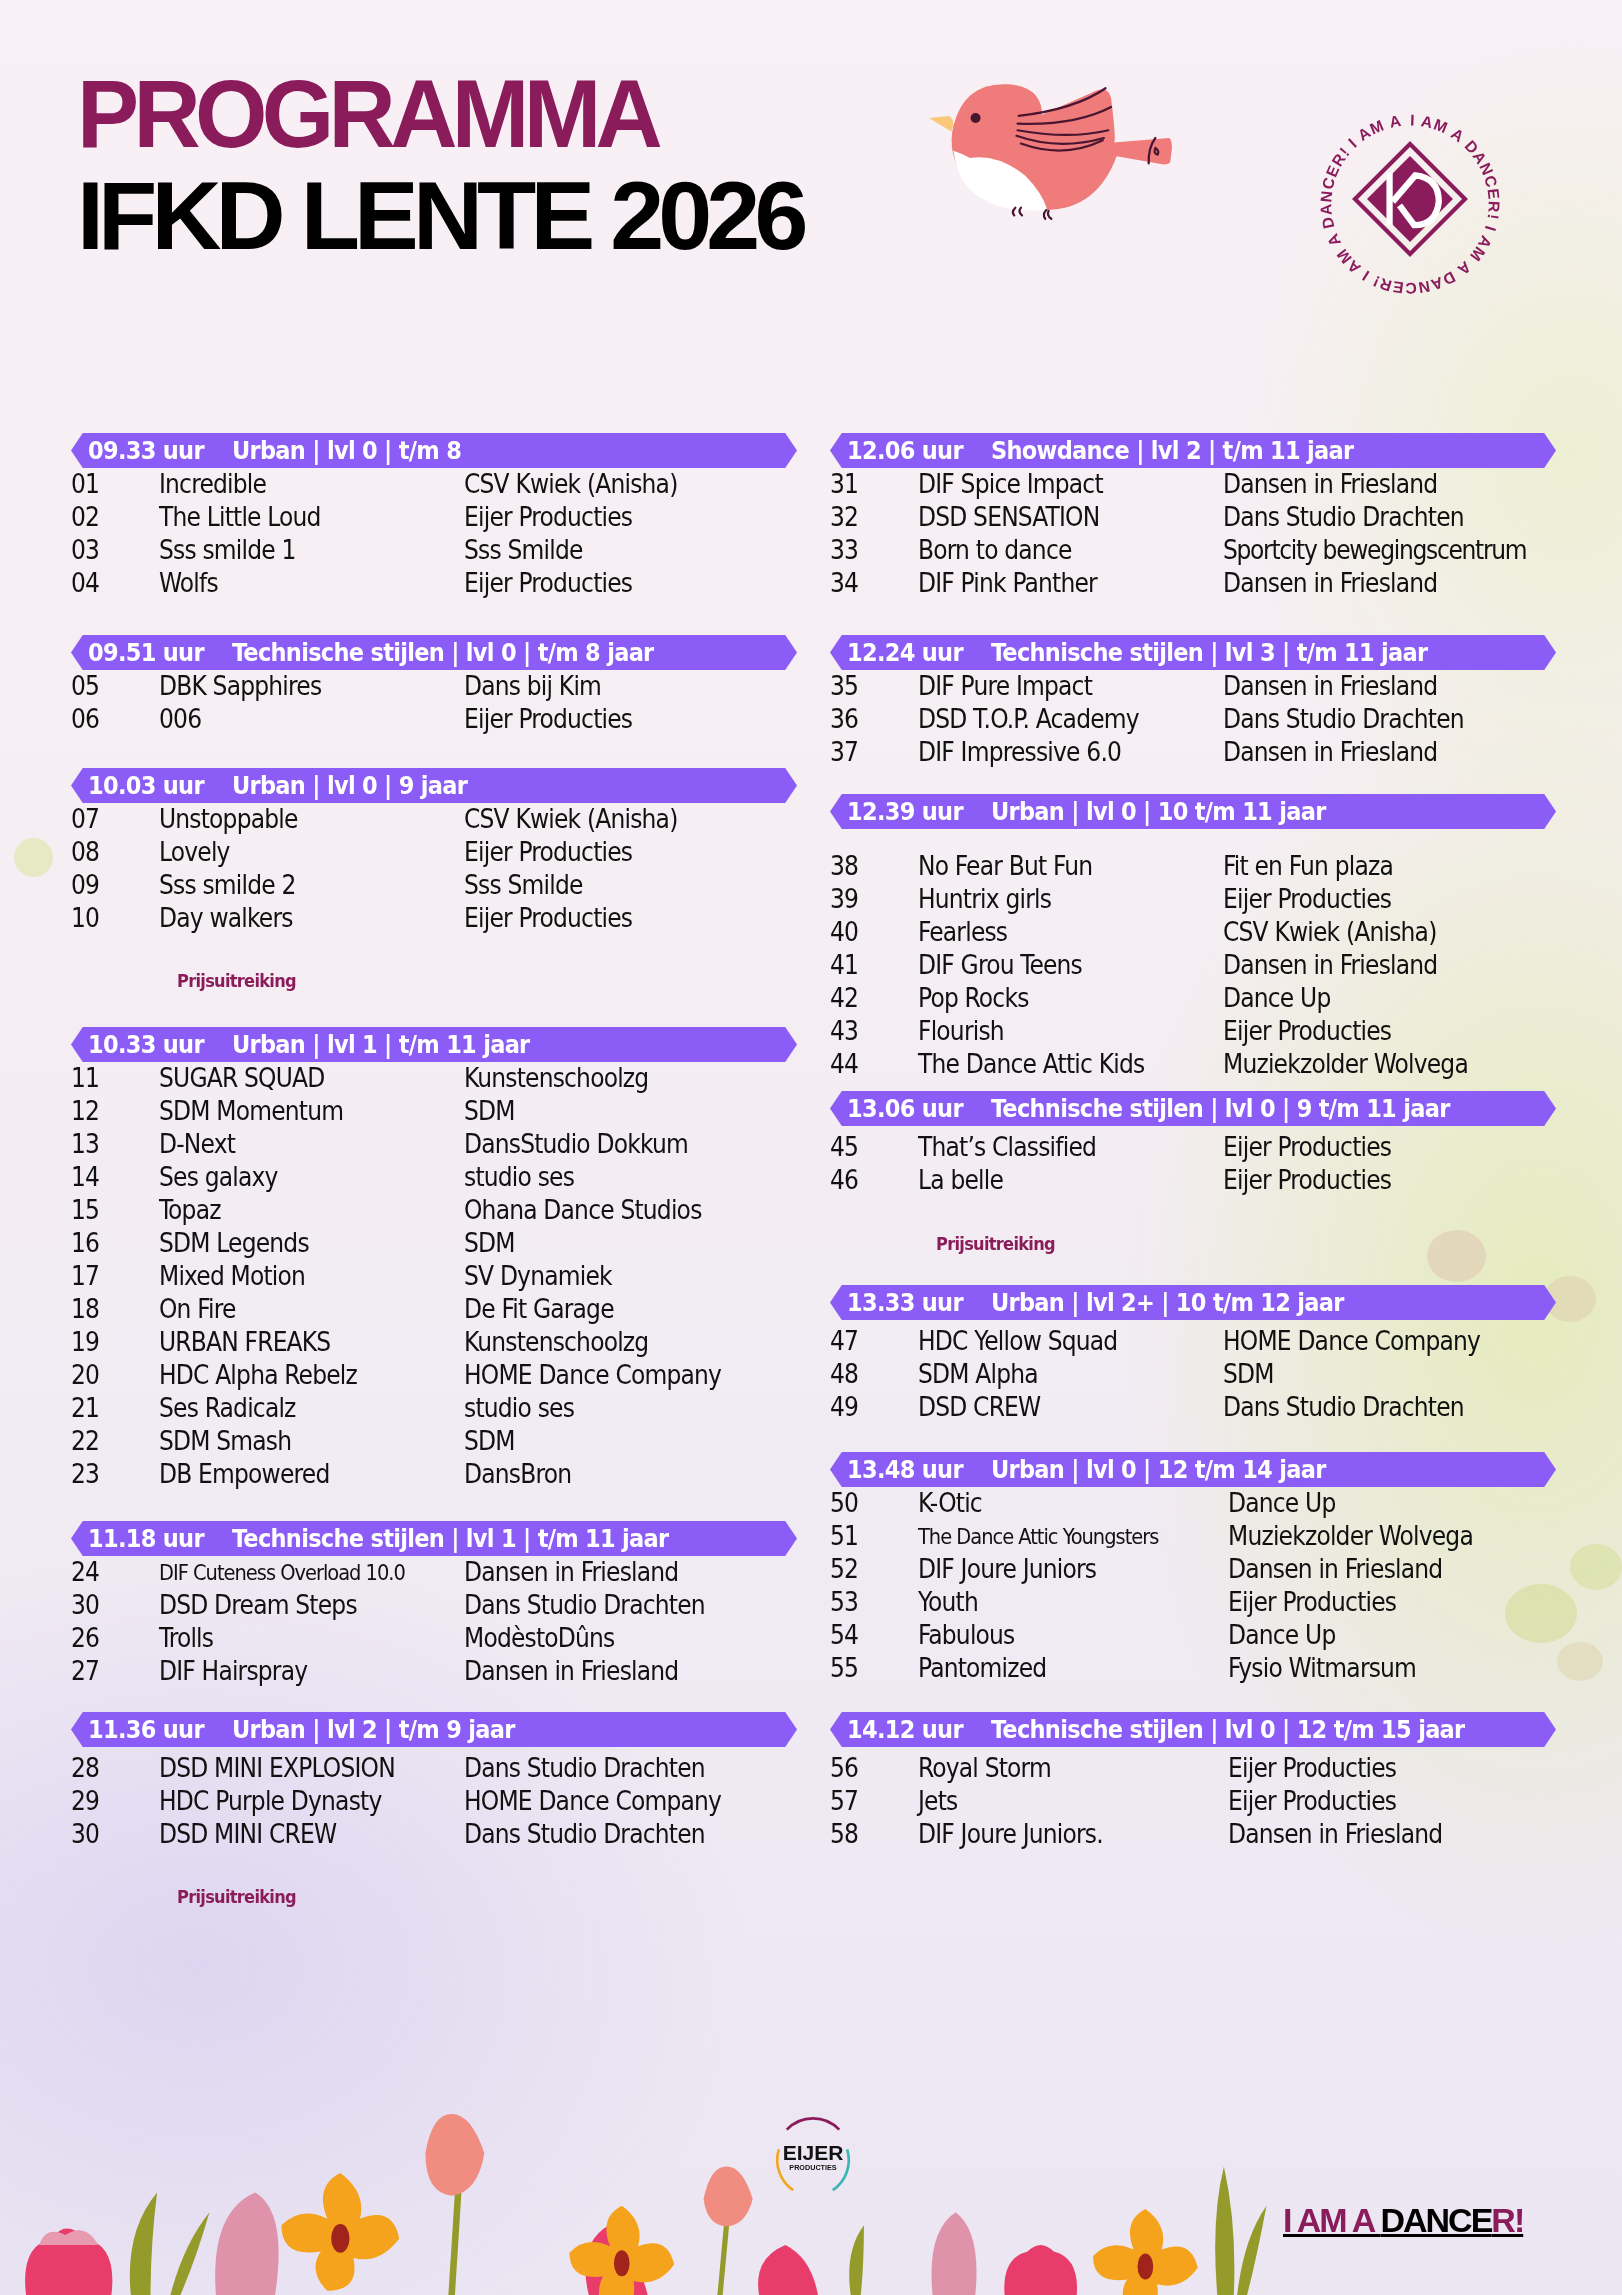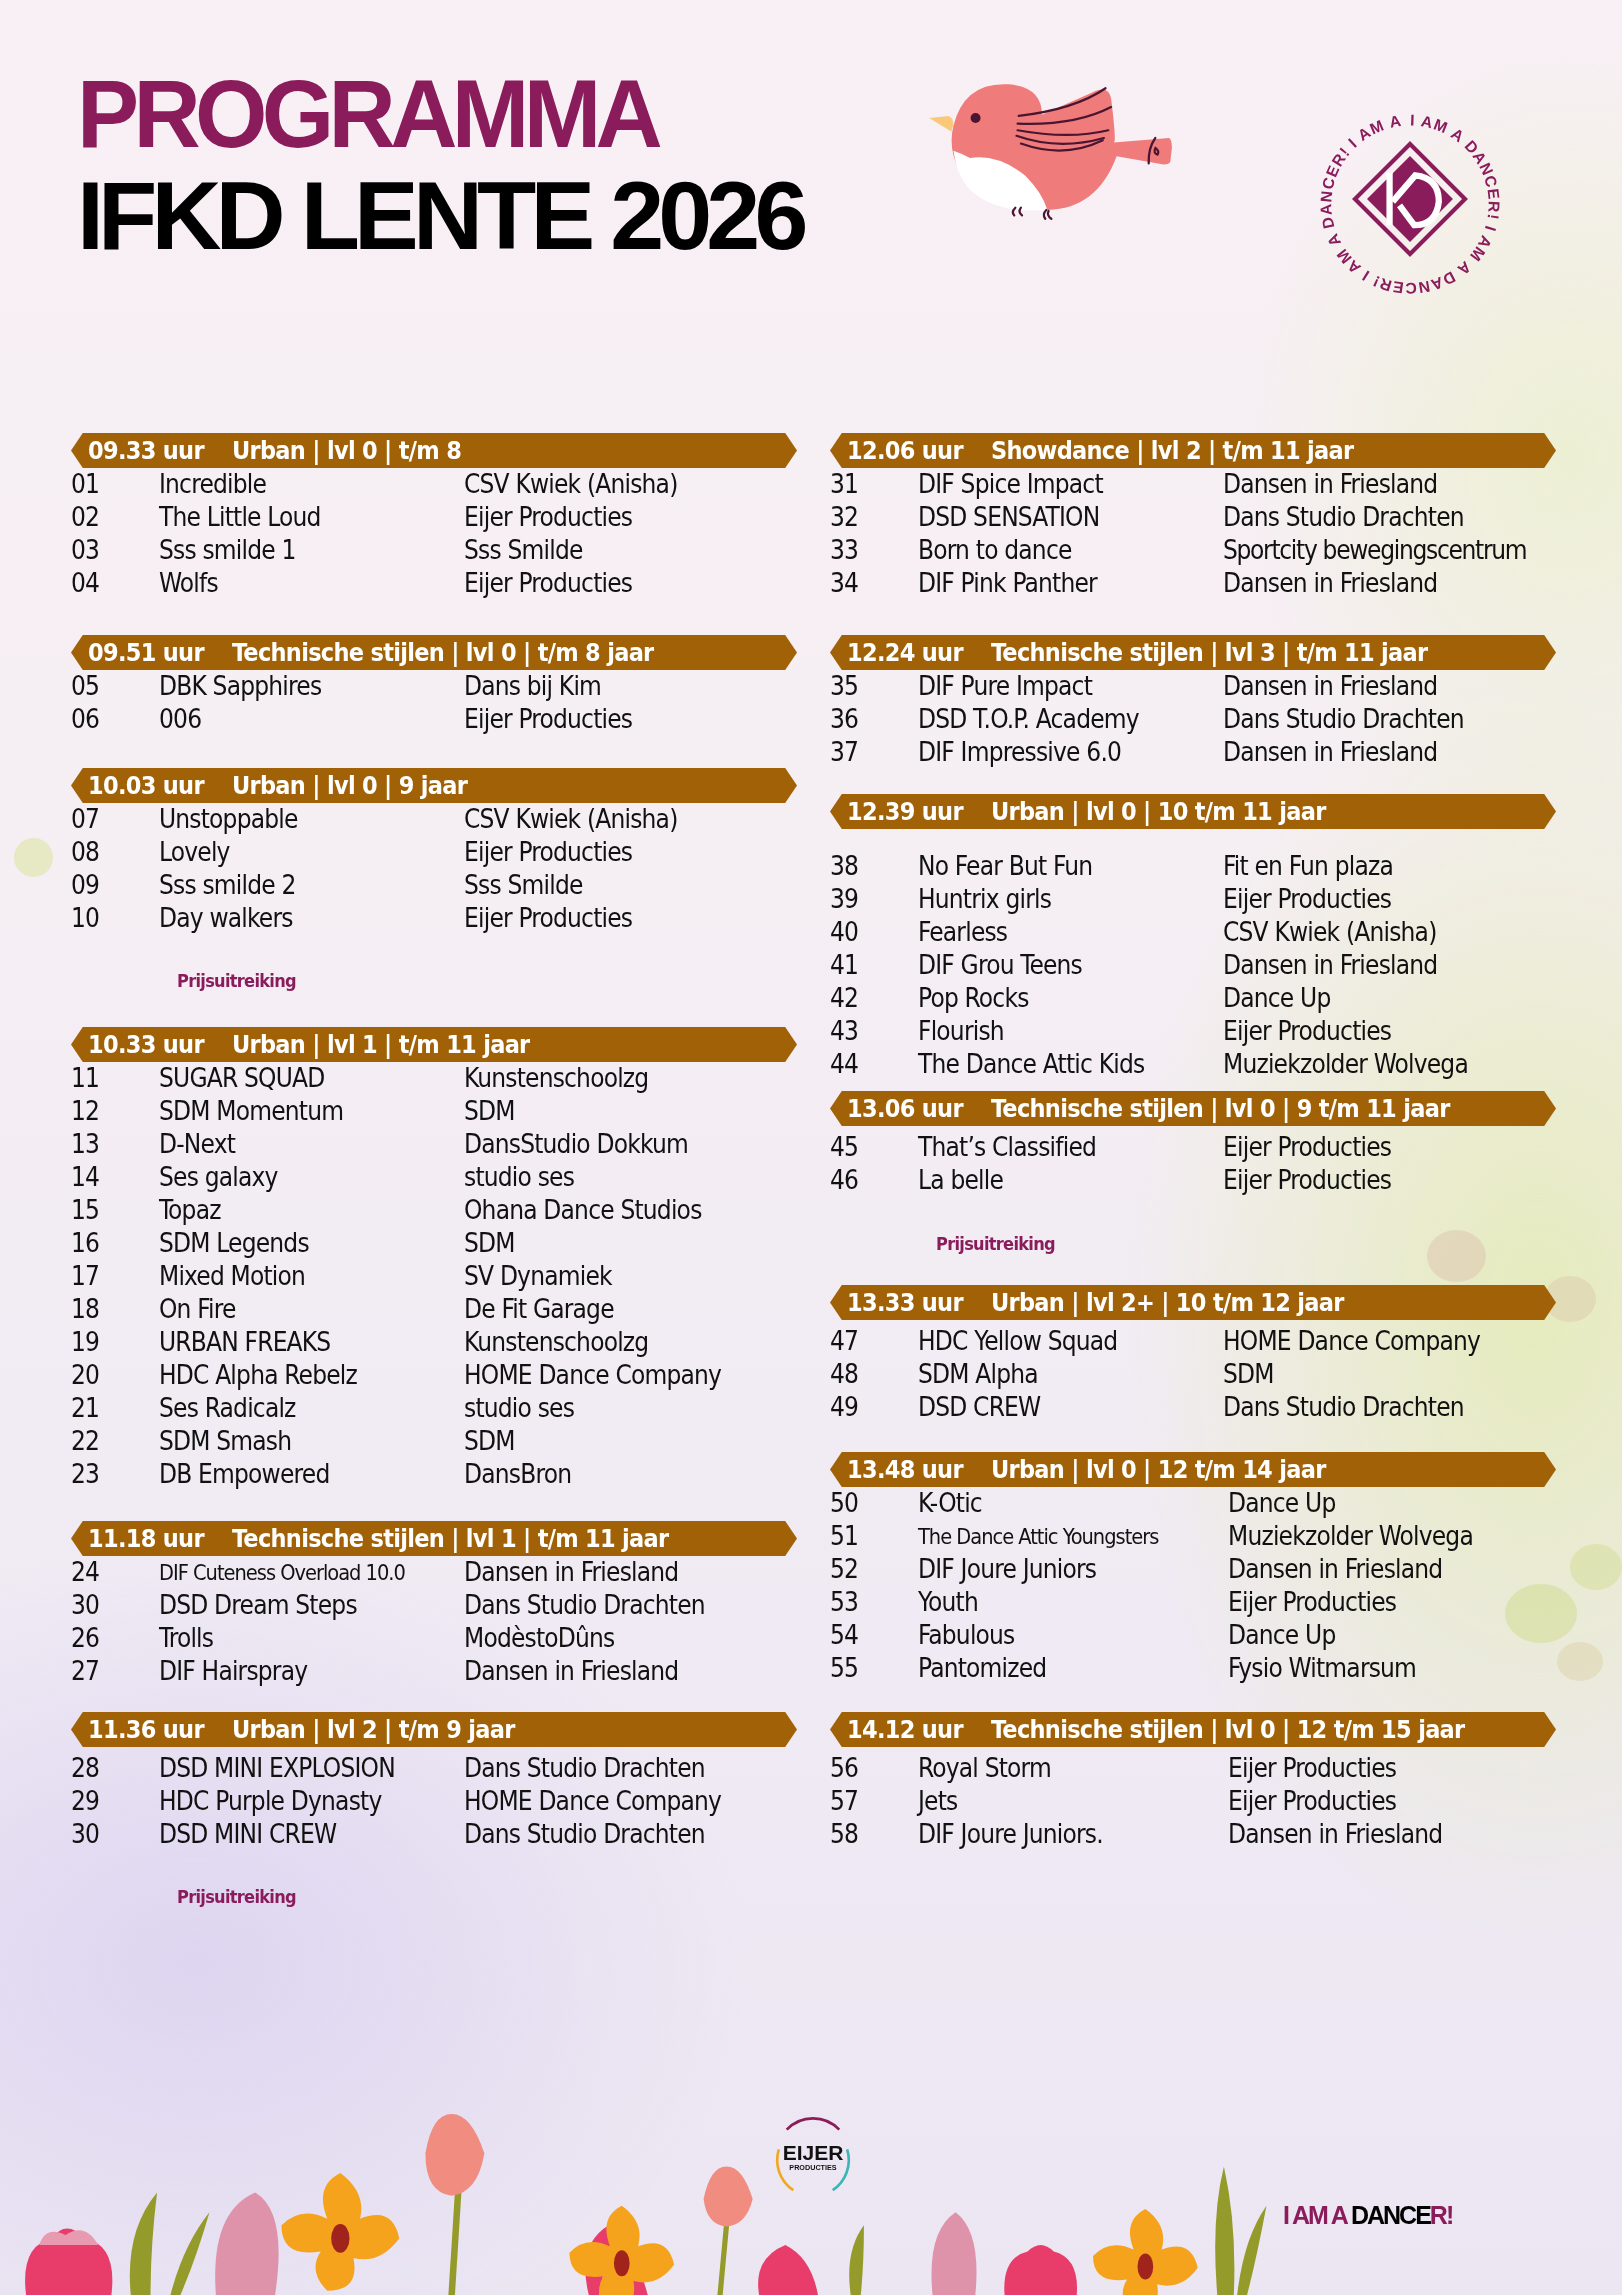--- a/index.html
+++ b/index.html
@@ -14,36 +14,36 @@
   .title1 { position:absolute; left:77px; top:65px; font-size:97px; font-weight:900; color:#8b1c5c;
     letter-spacing:-5.9px; transform:scaleX(0.96); transform-origin:left; line-height:1; }
   .title2 { position:absolute; left:77px; top:167px; font-size:97px; font-weight:900; color:#000;
     letter-spacing:-5.9px; line-height:1; }
   .bird { position:absolute; left:896px; top:65px; width:314px; height:177px; }
   .logo { position:absolute; left:1279px; top:88px; width:262px; height:222px; }
   .col { position:absolute; width:726px; }
   .col-left { left:71px; top:433px; }
   .col-right { left:830px; top:433px; }
   .block { position:absolute; left:0; width:726px; }
-  .bar { position:relative; height:35px; background:#a16207; color:#fff;
+  .bar { position:relative; height:35px; background:#8b5cf6; color:#fff;
     clip-path:polygon(11.8px 0, calc(100% - 11.8px) 0, 100% 50%, calc(100% - 11.8px) 100%, 11.8px 100%, 0 50%);
     font-family:"DejaVu Sans Condensed","DejaVu Sans", sans-serif; font-weight:bold; font-size:25px;
     line-height:35px; padding-left:17px; white-space:nowrap; letter-spacing:-0.7px; }
   .bar .time { display:inline-block; width:144px; }
   .rows { margin-top:0; }
   .row { height:33px; line-height:33px; font-size:26px; color:#111; white-space:nowrap;
     font-family:"DejaVu Sans Condensed","DejaVu Sans", sans-serif; letter-spacing:-0.8px; position:relative; }
   .row .num { position:absolute; left:0; }
   .row .team { position:absolute; left:88px; }
   .row .school { position:absolute; left:393px; }
   .row .team.small { font-size:21.6px; letter-spacing:-1px; }
   .prize { position:absolute; font-family:"DejaVu Sans Condensed","DejaVu Sans", sans-serif; font-weight:bold; font-size:18px;
     color:#8b1c5c; letter-spacing:-0.7px; }
   .footer-logo { position:absolute; left:767px; top:2110px; width:92px; height:92px; }
-  .footer-tag { position:absolute; left:1283px; top:2201px; font-size:25px; font-weight:900; letter-spacing:-2px; }
+  .footer-tag { position:absolute; left:1283px; top:2201px; font-size:34px; font-weight:900; letter-spacing:-2px;text-decoration:underline; }
   .footer-tag .p { color:#8b1c5c; } .footer-tag .b { color:#000; }
   .flowers { position:absolute; left:0; top:2114px; width:1309px; height:182px; }
   .deco { position:absolute; border-radius:50%; }
 </style>
 </head>
 <body>
 
 <div class="deco" style="left:1427px;top:1230px;width:59px;height:52px;background:rgba(220,190,170,0.45)"></div>
 <div class="deco" style="left:1544px;top:1276px;width:52px;height:46px;background:rgba(220,200,170,0.45)"></div>
 <div class="deco" style="left:1505px;top:1584px;width:72px;height:59px;background:rgba(200,215,120,0.4)"></div>

